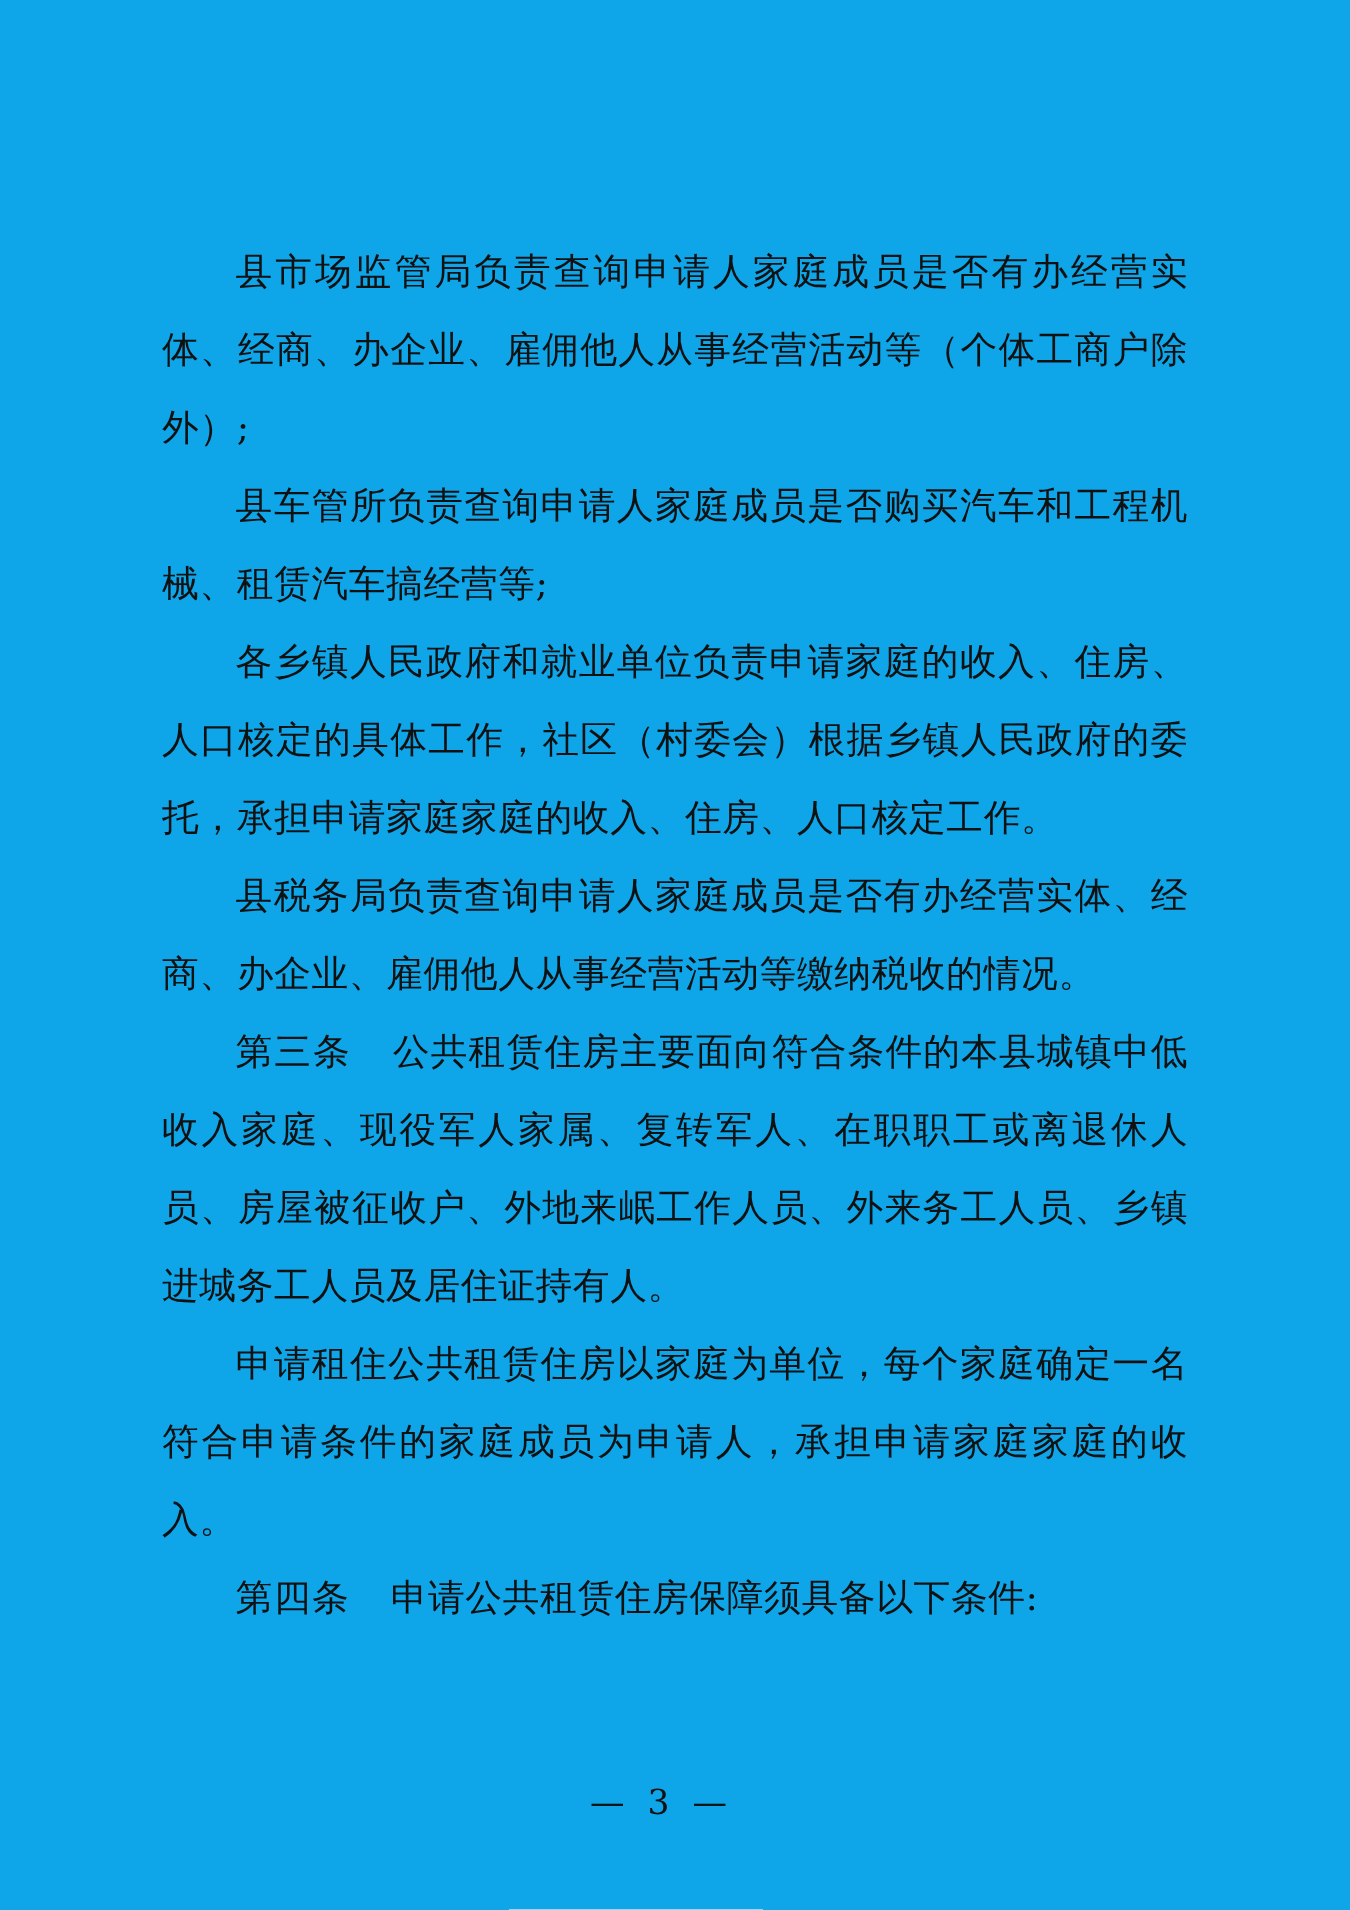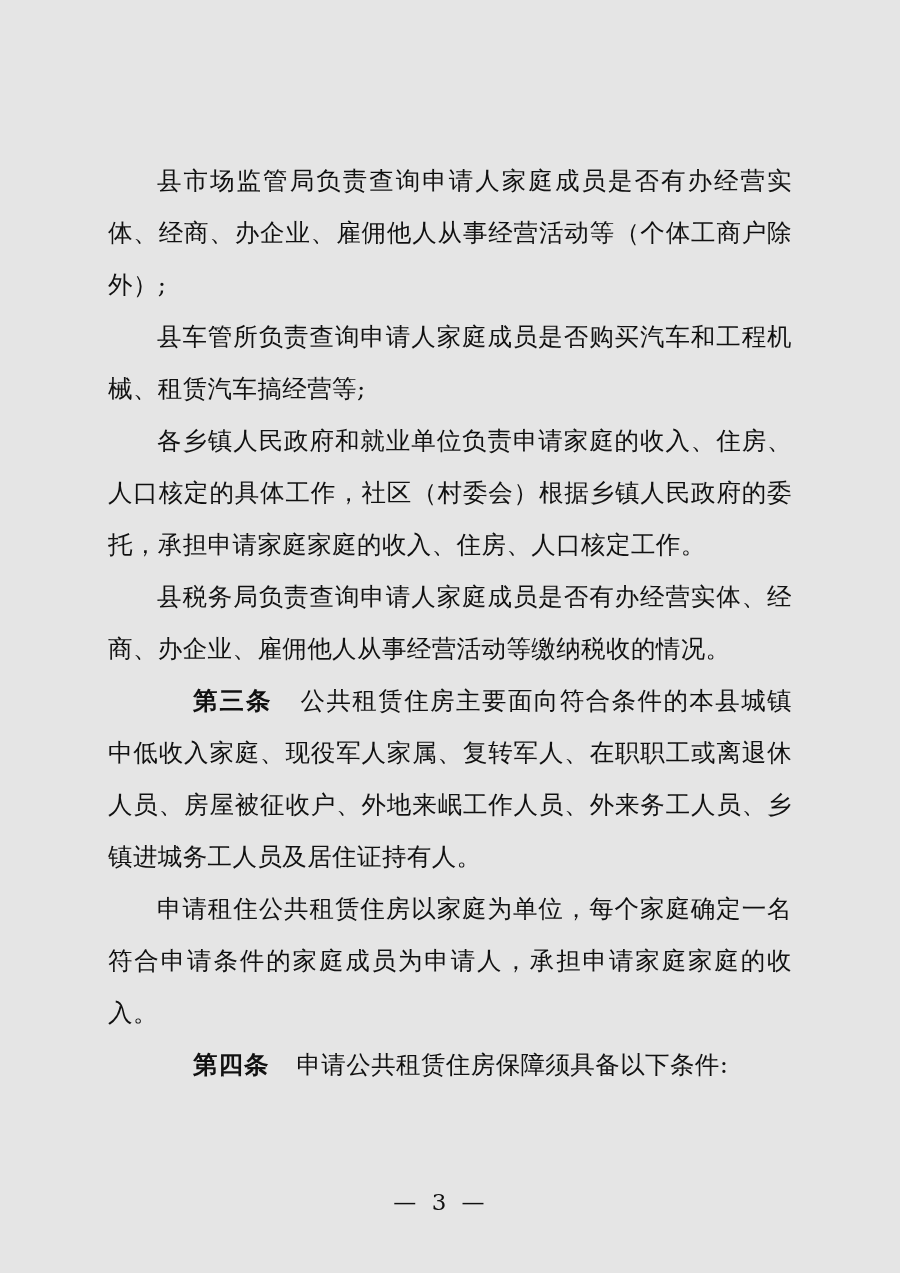--- a/index.html
+++ b/index.html
@@ -14,38 +14,37 @@
     font-family: "DejaVu Serif", "Liberation Serif", serif;
     color: #0d0d0d;
   }
   .page {
     position: absolute;
     left: 0; top: 0;
     width: 900px;
     height: 1273px;
     box-sizing: border-box;
     padding: 155px 108px 0 108px;
-    background: #e5e5e5;
+    background: #0ea5e9;
   }
   .doc-body {
     font-size: 24.5px;
     line-height: 52px;
     text-align: justify;
     text-justify: inter-ideograph;
     letter-spacing: 0.4px;
     color: #111111;
   }
   .para {
     margin: 0;
     text-indent: 2em;
   }
   .lbl {
-    font-weight: bold;
+    font-weight: normal;
     letter-spacing: 1px;
-    margin-left: 36px;
   }
   .gap {
     display: inline-block;
     width: 1.1em;
   }
   .page-number {
     position: absolute;
     left: 0;
     right: 0;
     bottom: 58px;

